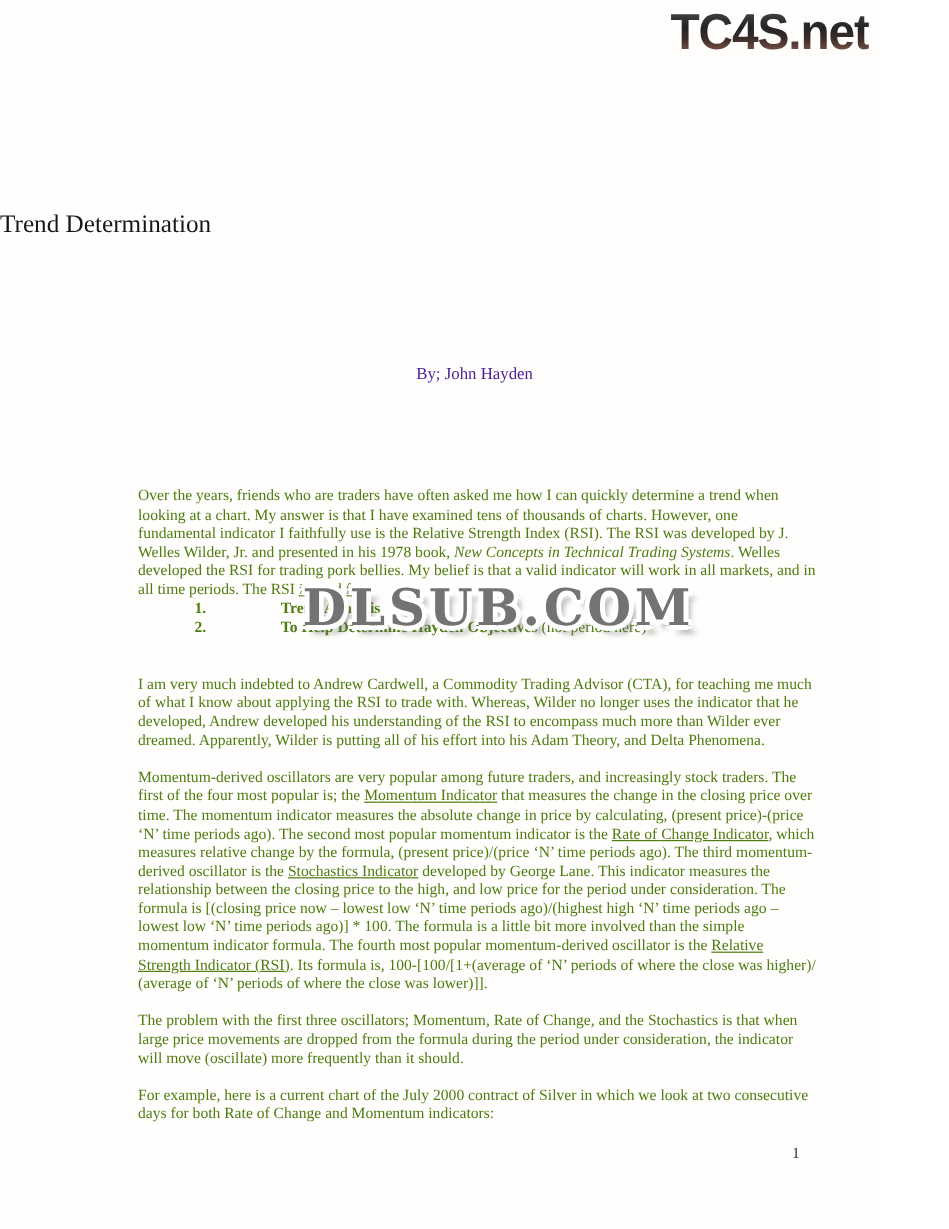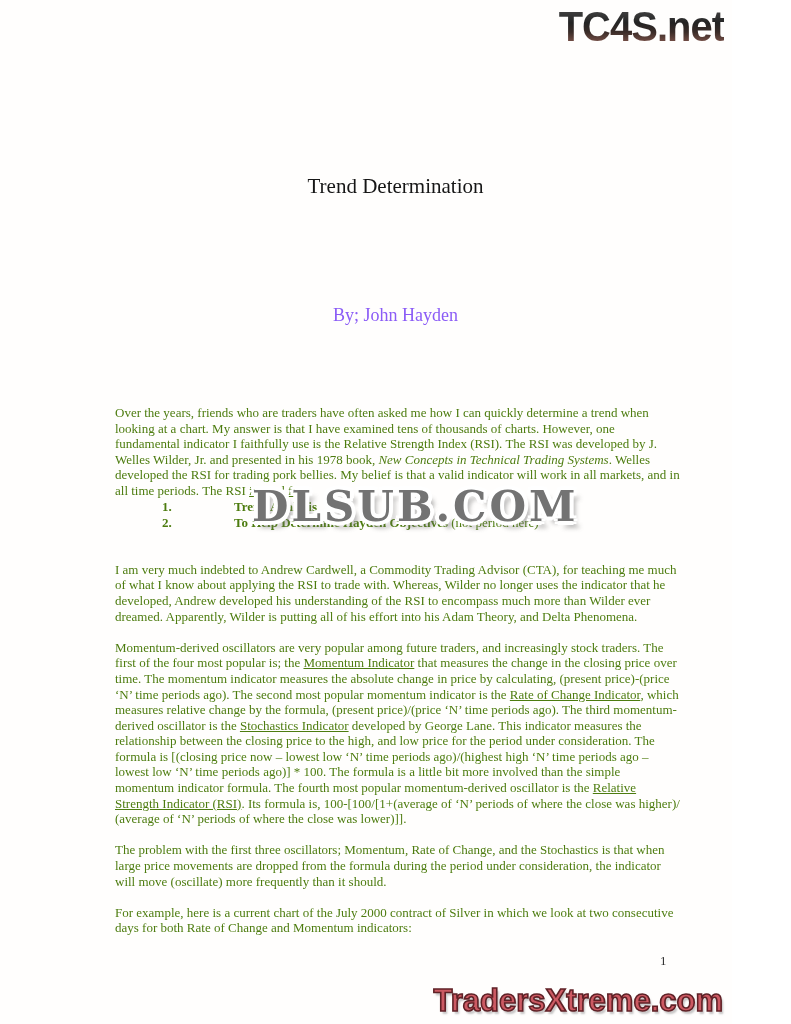--- a/index.html
+++ b/index.html
@@ -13,23 +13,23 @@
   .tc4s{
     position:absolute;top:6px;right:8px;
     font-family:"Liberation Sans", sans-serif;
     font-weight:700;font-size:42px;letter-spacing:-1px;line-height:1;
     background:linear-gradient(to bottom,#4c4c4c 0%,#242424 40%,#3a2c28 62%,#8a5a50 94%);
     -webkit-background-clip:text;background-clip:text;color:transparent;
     transform:scaleX(.95);transform-origin:100% 50%;
   }
 
   
-  .title-block{position:absolute;top:174px;left:0;width:791px;text-align:center;}
+  .title-block{position:absolute;top:174px;left:0;width:791px;text-align:left;}
   .title-line{font-size:21px;line-height:25px;color:#161616;}
-  .byline{position:absolute;top:305px;left:0;width:791px;text-align:center;font-size:18px;color:#8b5cf6;}
+  .byline{position:absolute;top:305px;left:0;width:791px;text-align:center;font-size:14px;color:#4c1d95;}
 
   
   .content{position:absolute;left:115px;top:405px;width:567px;font-size:13px;line-height:15.6px;color:#4d7c0f;}
   .content p{margin:0 0 15.6px 0;}
   .content p.tight{margin-bottom:0;}
   .rs-i{font-style:italic;}
   .rs-u{text-decoration:underline;}
 
   
   .rsi-list{margin:0 0 30px 0;}
@@ -90,15 +90,14 @@
     <p><span>I am very much indebted to Andrew Cardwell, a Commodity Trading Advisor (CTA), for teaching me much of what I know about applying the RSI to trade with. Whereas, Wilder no longer uses the indicator that he developed, Andrew developed his understanding of the RSI to encompass much more than Wilder ever dreamed. Apparently, Wilder is putting all of his effort into his Adam Theory, and Delta Phenomena.</span></p>
     <p><span>Momentum-derived oscillators are very popular among future traders, and increasingly stock traders. The first of the four most popular is; the </span><span class="rs-u">Momentum Indicator</span><span> that measures the change in the closing price over time. The momentum indicator measures the absolute change in price by calculating,  (present price)-(price ‘N’ time periods ago). The second most popular momentum indicator is the </span><span class="rs-u">Rate of Change Indicator</span><span>, which measures relative change by the formula, (present price)/(price ‘N’ time periods ago). The third momentum-derived oscillator is the </span><span class="rs-u">Stochastics Indicator</span><span> developed by George Lane. This indicator measures the relationship between the closing price to the high, and low price for the period under consideration. The formula is [(closing price now – lowest low ‘N’ time periods ago)/(highest high ‘N’ time periods ago – lowest low ‘N’ time periods ago)] * 100. The formula is a little bit more involved than the simple momentum indicator formula. The fourth most popular momentum-derived oscillator is the </span><span class="rs-u">Relative Strength Indicator (RSI)</span><span>. Its formula is, 100-[100/[1+(average of ‘N’ periods of where the close was higher)/ (average of ‘N’ periods of where the close was lower)]].</span></p>
     <p><span>The problem with the first three oscillators; Momentum, Rate of Change, and the Stochastics is that when large price movements are dropped from the formula during the period under consideration, the indicator will move (oscillate) more frequently than it should.</span></p>
     <p><span>For example, here is a current chart of the July 2000 contract of Silver in which we look at two consecutive days for both Rate of Change and Momentum indicators:</span></p>
   </div>
 
   <div class="watermark">DLSUB.COM</div>
 
   <div class="page-number">1</div>
 
-  <div class="traders">TradersXtreme.com</div>
 
 </div>
 
 </body></html>

